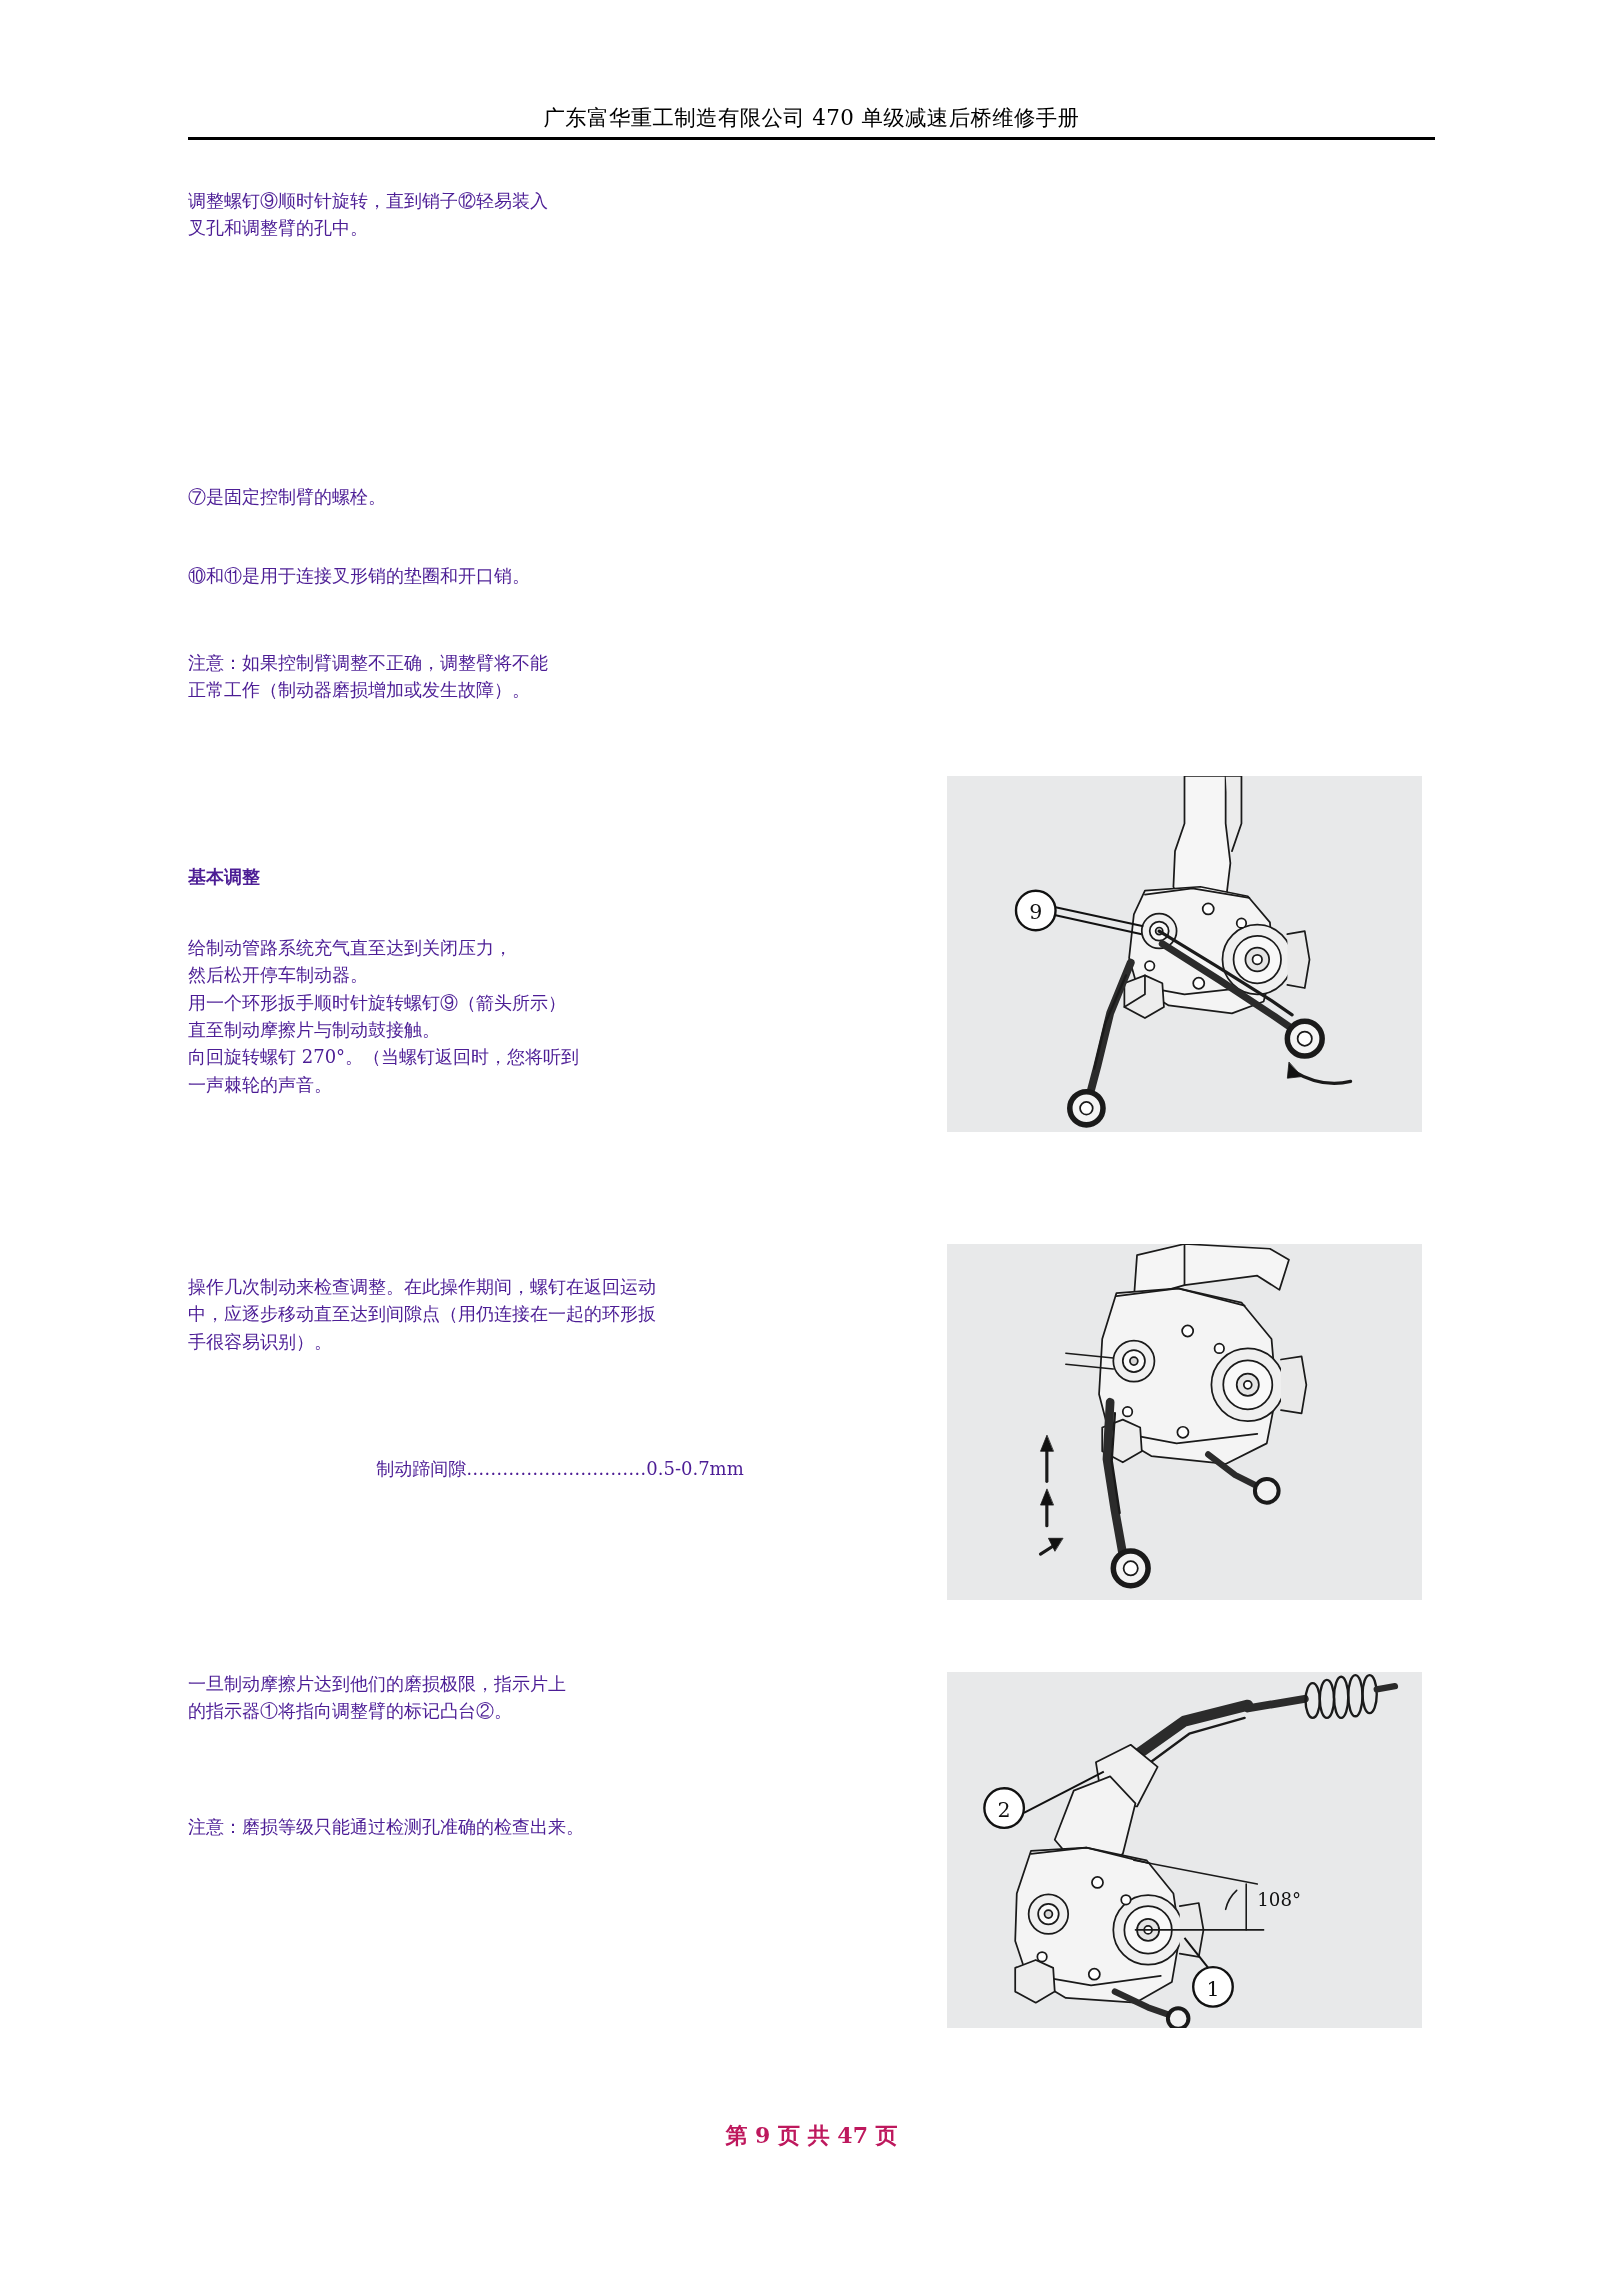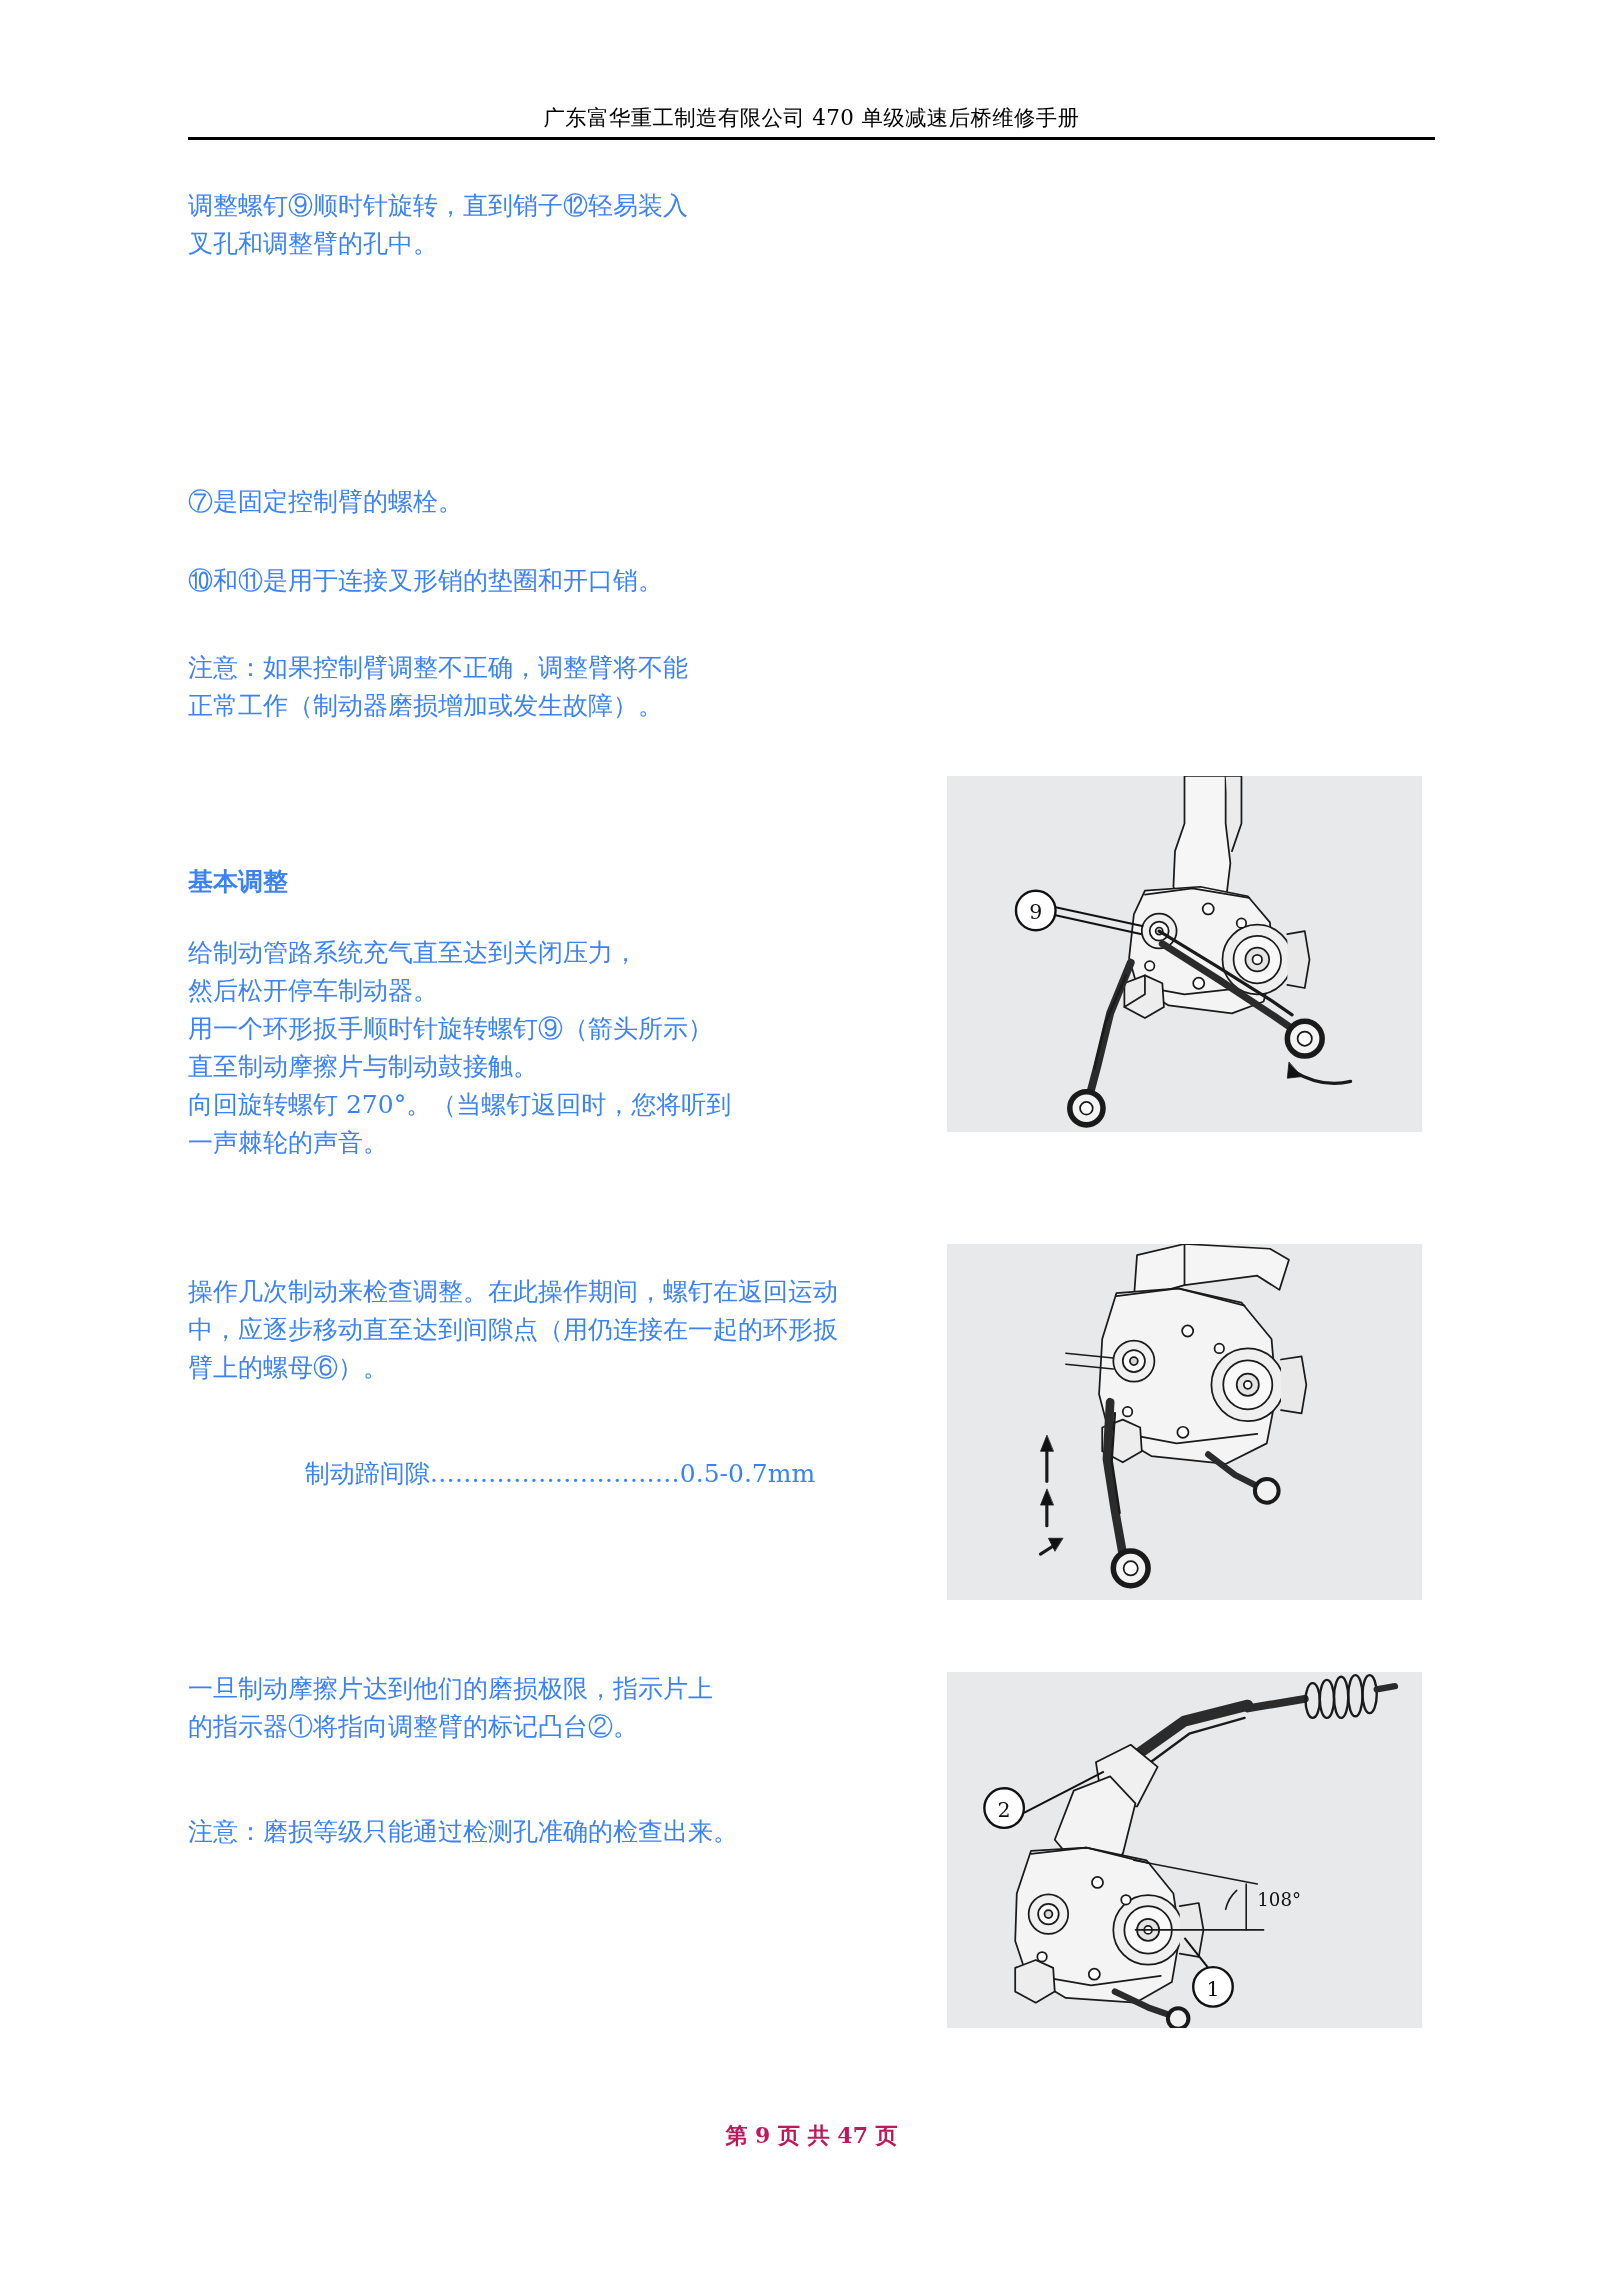--- a/index.html
+++ b/index.html
@@ -40,23 +40,23 @@
     top: 137px;
     width: 1247px;
     height: 3.2px;
     background: #000;
   }
 
   
   .body-text {
     position: absolute;
     font-family: "DejaVu Serif", "Liberation Serif", serif;
-    font-size: 25px;
+    font-size: 18px;
     line-height: 1.52;
-    color: #3b82f6;
+    color: #4c1d95;
     white-space: pre-wrap;
   }
   .left-col {
     left: 188px;
     width: 744px;
   }
   .bold {
     font-weight: bold;
   }
 
@@ -161,21 +161,21 @@
         <circle cx="112" cy="170" r="25" fill="#ffffff" stroke="#111" stroke-width="3"></circle>
         <text x="112" y="181" font-family="DejaVu Serif, serif" font-size="26" text-anchor="middle" fill="#111">9</text>
         <path d="M137 166 L248 190" stroke="#111" stroke-width="2.5" fill="none"></path>
         <path d="M137 176 L246 200" stroke="#111" stroke-width="2.5" fill="none"></path>
       </g>
     </svg>
   </div>
 
   <div class="body-text" style="left:188px; top:1273px; width:792px;">操作几次制动来检查调整。在此操作期间，螺钉在返回运动
 中，应逐步移动直至达到间隙点（用仍连接在一起的环形扳
-臂上的螺母⑥）。</div>
+手很容易识别）。</div>
 
   <div class="body-text left-col" style="top:1455px;text-align:center;">制动蹄间隙…………………………0.5-0.7mm</div>
 
   <div class="figure" style="left:947px; top:1244px; width:475px; height:356px;">
     <svg width="475" height="356" viewBox="0 0 600 450">
       <g fill="none" stroke="#1a1a1a" stroke-width="2.2" stroke-linejoin="round" stroke-linecap="round">
 
         <path d="M240 14 L236 70 L300 52 L392 40 L420 58 L432 20 L408 6 L300 0 Z" fill="#f5f5f5"></path>
         <path d="M300 0 L300 52"></path>
 

